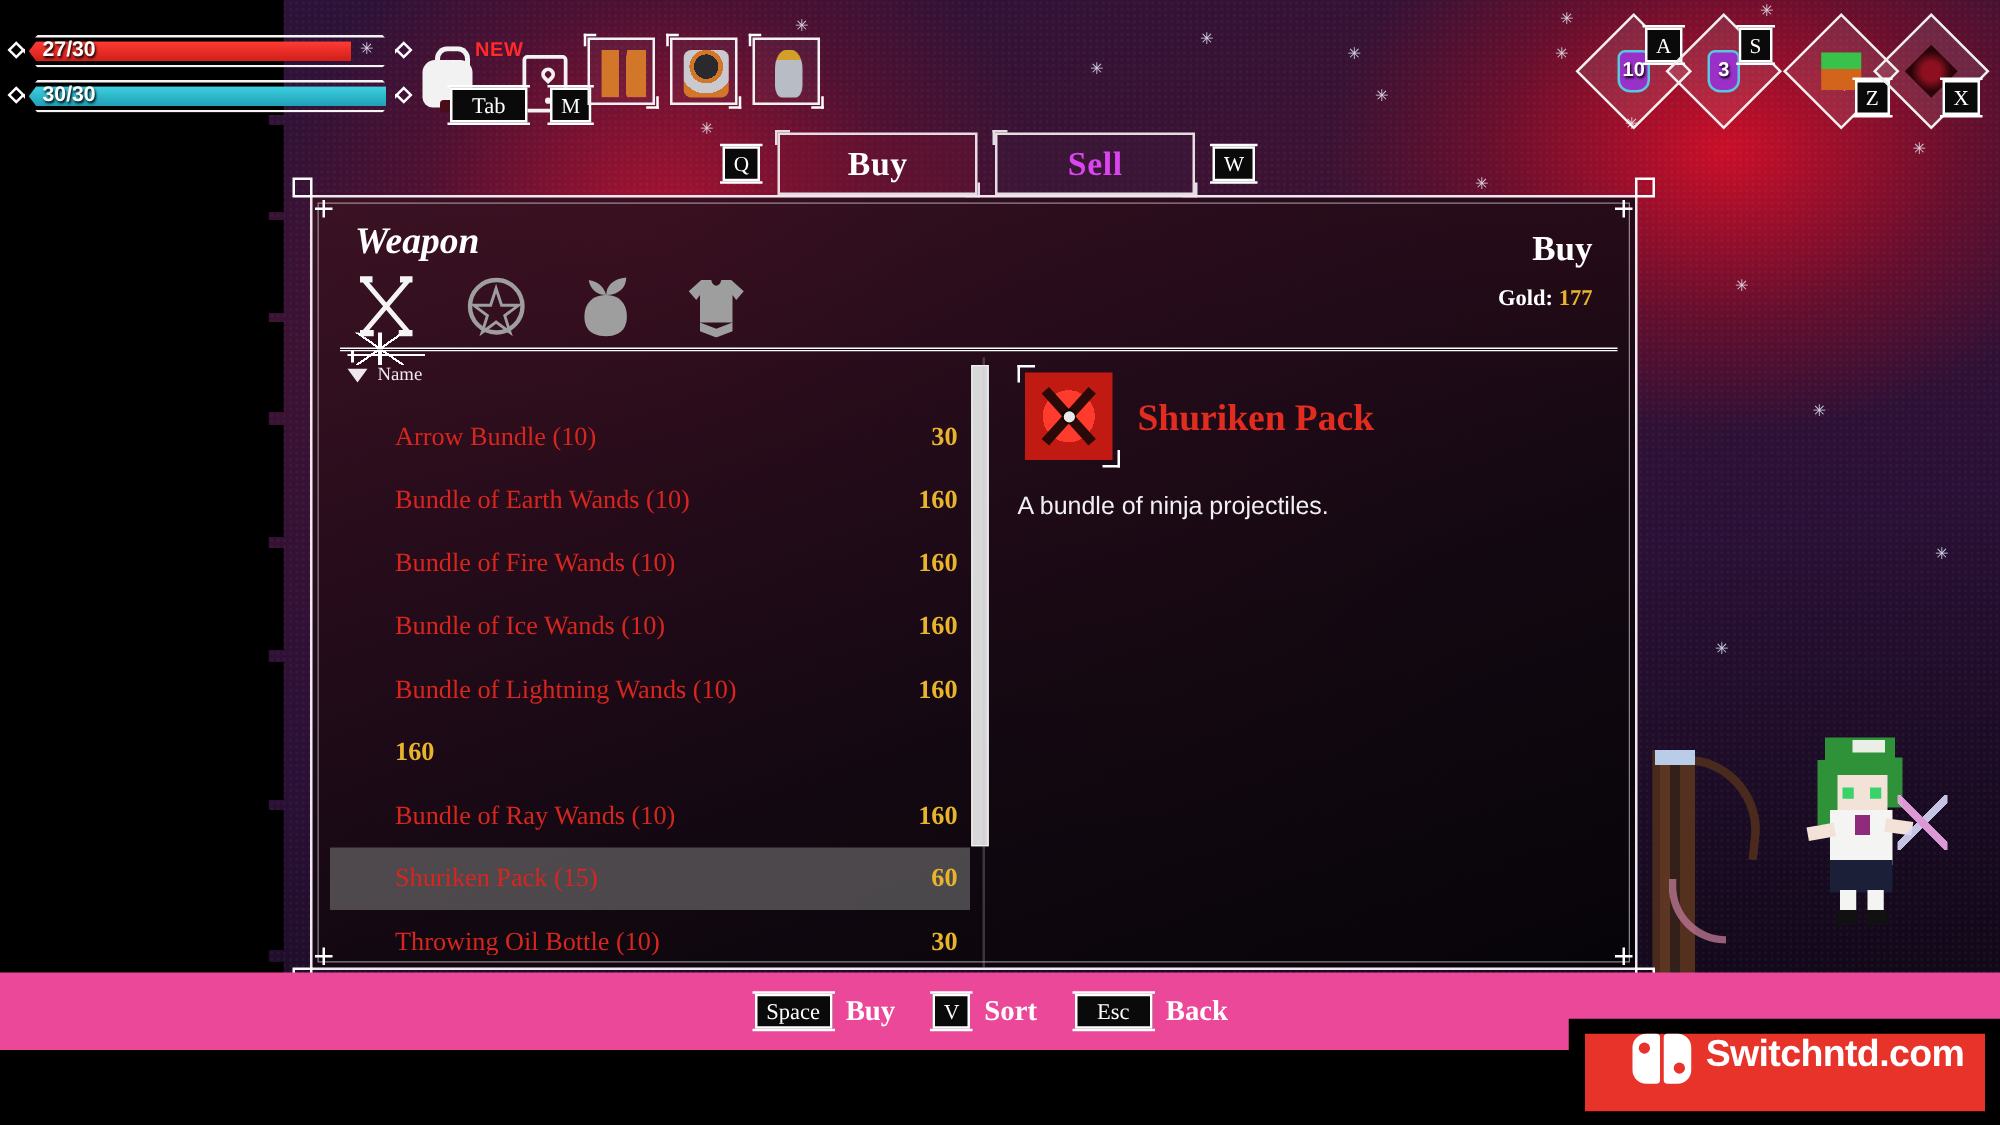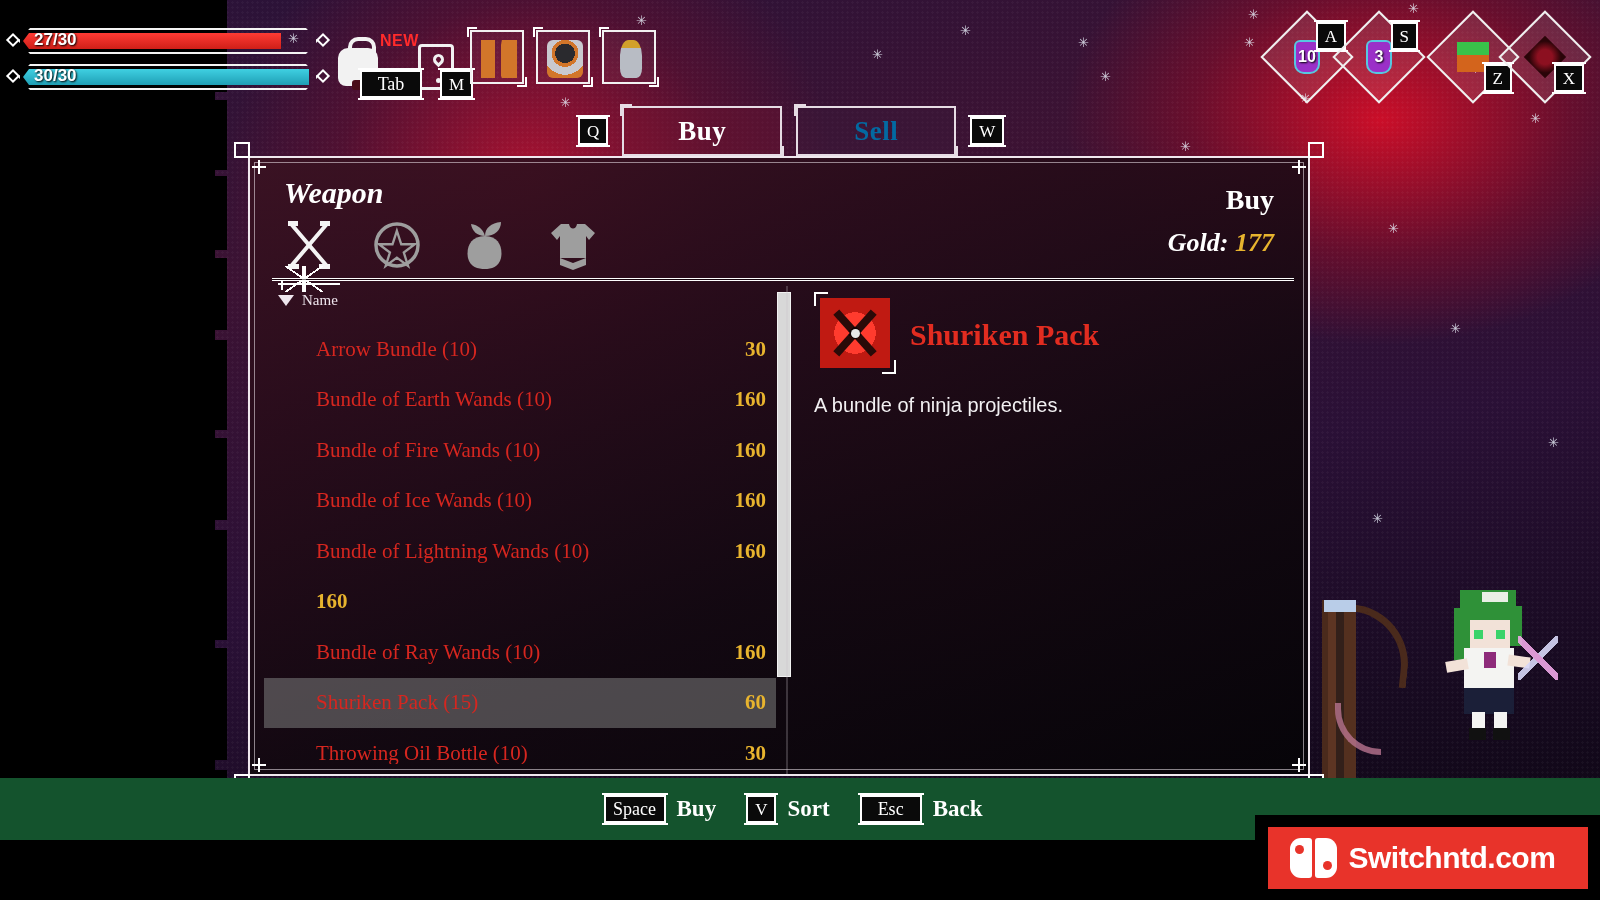--- a/index.html
+++ b/index.html
@@ -182,21 +182,21 @@
   .stab{
     width:160px; height:50px; border:2px solid #e6dce4;
     display:flex; align-items:center; justify-content:center;
     font-size:27px; font-weight:bold; letter-spacing:.5px;
     position:relative;
   }
   .stab::before,.stab::after{ content:""; position:absolute; width:10px; height:10px; border:2px solid #e6dce4; }
   .stab::before{ left:-4px; top:-4px; border-right:none; border-bottom:none; }
   .stab::after{ right:-4px; bottom:-4px; border-left:none; border-top:none; }
   .stab.active{ color:#ffffff; background:rgba(120,20,50,0.35); }
-  .stab.inactive{ color:#0369a1; background:rgba(60,30,60,0.35); }
+  .stab.inactive{ color:#d946ef; background:rgba(60,30,60,0.35); }
 
   
   .panel{
     position:absolute; left:248px; top:156px; width:1062px; height:620px;
     background:linear-gradient(160deg, rgba(58,18,34,0.94) 0%, rgba(40,12,26,0.95) 28%, rgba(18,8,16,0.96) 62%, rgba(6,4,8,0.97) 100%);
     border:2px solid #f0e8ee;
   }
   .panel-inner{ position:absolute; inset:4px; border:1px solid rgba(240,232,238,0.55); pointer-events:none; }
   .corner{ position:absolute; width:36px; height:36px; }
   .corner .sq{ position:absolute; width:16px; height:16px; border:2px solid #fff; }
@@ -212,21 +212,21 @@
   .c-tr .cross{ right:18px; top:18px; }
   .c-bl{ left:-16px; bottom:-16px; }
   .c-bl .sq{ left:0; bottom:0; }
   .c-bl .cross{ left:18px; bottom:18px; }
   .c-br{ right:-16px; bottom:-16px; }
   .c-br .sq{ right:0; bottom:0; }
   .c-br .cross{ right:18px; bottom:18px; }
 
   .panel-title{ position:absolute; left:34px; top:18px; color:#fff; font-size:30px; font-weight:bold;font-style:italic; }
   .panel-mode{ position:absolute; right:34px; top:26px; color:#fff; font-size:28px; font-weight:bold; }
-  .gold-line{ position:absolute; right:34px; top:70px; font-size:26px; font-weight:bold; color:#fff;font-style:italic; }
+  .gold-line{ position:absolute; right:34px; top:70px; font-size:18px; font-weight:bold; color:#fff; }
   .gold-line .gval{ color:#e8b42e; }
 
   
   .cats{ position:absolute; left:30px; top:58px; display:flex; gap:30px; align-items:flex-end; }
   .cat{ width:58px; height:58px; display:flex; align-items:center; justify-content:center; position:relative; }
   .cat svg{ display:block; }
   .cat.sel::after{
     content:""; position:absolute; left:-2px; bottom:-16px; width:62px; height:10px;
     background:
       linear-gradient(90deg, transparent 0 3px, #fff 3px 5px, transparent 5px 8px),
@@ -283,30 +283,30 @@
   }
   .shuri::before{ transform:rotate(42deg); }
   .shuri::after{ transform:rotate(-42deg); }
   .shuri i{ position:absolute; left:22px; top:22px; width:9px; height:9px; background:#e8e8e8; border-radius:50%; z-index:3; }
   .ditemname{ position:absolute; left:100px; top:32px; color:#e22c20; font-size:30px; font-weight:bold; }
   .ddesc{ position:absolute; left:4px; top:108px; color:#f2f0f2; font-size:20px;
     font-family:"Liberation Sans", sans-serif; }
 
   
   .hintbar{ position:absolute; left:0; bottom:60px; width:1600px; height:62px;
-    display:flex; align-items:center; justify-content:center; gap:16px; background:#14532d; }
+    display:flex; align-items:center; justify-content:center; gap:16px; background:#ec4899; }
   .hint{ display:flex; align-items:center; gap:11px; margin-right:14px; }
   .hint .hlabel{ color:#fff; font-size:23px; font-weight:bold; }
 
   
   .watermark{
     position:absolute; right:0; bottom:0; width:345px; height:85px; background:#000;
     display:flex; align-items:center; justify-content:center;
   }
-  .wm-inner{ width:320px; height:62px; background:#e8332a; display:flex; align-items:center; gap:12px; padding-left:22px; }
+  .wm-inner{ width:320px; height:62px; background:#e8332a; display:flex; align-items:flex-start; gap:12px; padding-left:38px; }
   .joy{ display:flex; gap:3px; }
   .joy-l{ width:22px; height:40px; background:#fff; border-radius:11px 3px 3px 11px; position:relative; }
   .joy-l::after{ content:""; position:absolute; left:5px; top:7px; width:9px; height:9px; background:#e8332a; border-radius:50%; }
   .joy-r{ width:22px; height:40px; background:#fff; border-radius:3px 11px 11px 3px; position:relative; }
   .joy-r::after{ content:""; position:absolute; left:8px; bottom:8px; width:9px; height:9px; background:#e8332a; border-radius:50%; }
   .wm-text{ color:#fff; font-size:30px; font-weight:bold; font-family:"Liberation Sans", sans-serif; letter-spacing:-.5px; }
 </style>
 </head>
 <body>
 

